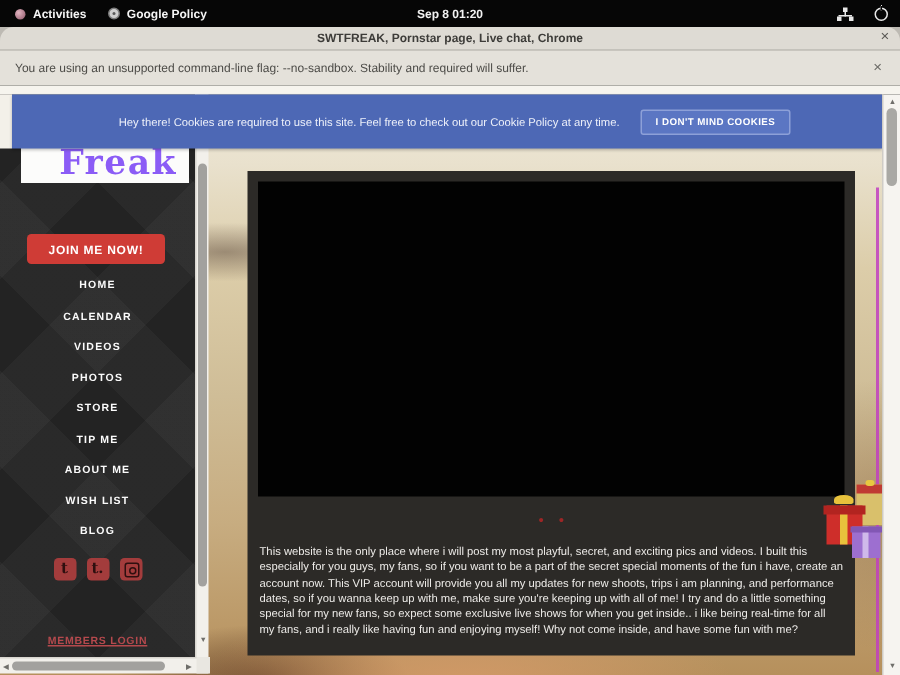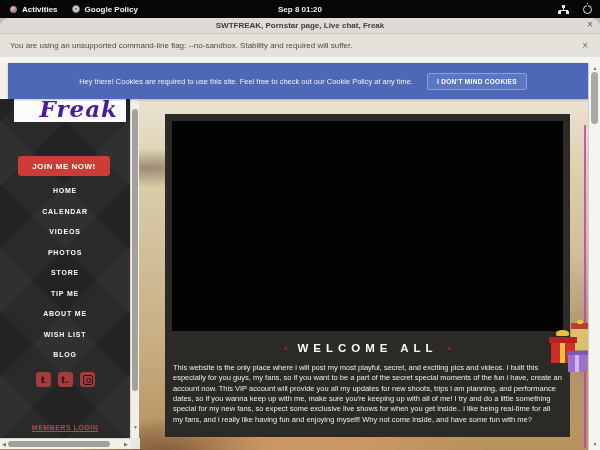--- a/index.html
+++ b/index.html
@@ -52,21 +52,21 @@
   .magenta-line { position:absolute; left:584px; top:125px; width:2px; height:323px; background:#c13ec1; opacity:.85; z-index:4; }
 
   
   .sidebar { position:absolute; left:0; top:63px; width:130px; height:375px; background:#232323; z-index:6;
     background-image:
       repeating-linear-gradient(45deg, rgba(255,255,255,.03) 0 45px, transparent 45px 90px),
       repeating-linear-gradient(-45deg, rgba(255,255,255,.03) 0 45px, transparent 45px 90px);
   }
   .logo-box { position:absolute; left:14px; top:1px; width:112px; height:58px; background:#fcfcfb; overflow:hidden; }
   .logo-swt { position:absolute; left:2px; top:0px; font-family:"DejaVu Serif", serif; font-style:italic; font-weight:bold; font-size:24px; color:#c2273d; transform:rotate(-8deg); }
-  .logo-freak { position:absolute; right:8px; bottom:0px; font-family:"DejaVu Serif", serif; font-style:italic; font-weight:bold; font-size:23px; color:#4c1d95; letter-spacing:1px; }
+  .logo-freak { position:absolute; right:8px; bottom:0px; font-family:"DejaVu Serif", serif; font-weight:bold; font-size:23px; color:#8b5cf6; letter-spacing:1px; }
   .join-btn { position:absolute; left:18px; top:93px; width:92px; height:20px; background:#cf3c36; border:none; border-radius:3px; color:#fff; font-weight:bold; font-size:8px; letter-spacing:.5px; font-family:"Liberation Sans", sans-serif; }
   .menu { position:absolute; left:0; top:118px; width:130px; display:flex; flex-direction:column; }
   .menu-item { height:20.5px; line-height:20.5px; text-align:center; color:#fbfbfb; font-size:7px; font-weight:bold; letter-spacing:.8px; cursor:pointer; }
   .social-row { position:absolute; left:0; top:309px; width:130px; display:flex; justify-content:center; gap:7px; }
   .soc { width:15px; height:15px; border-radius:3px; background:#a33c3c; color:#2e0f0f; font-family:"DejaVu Serif", serif; font-weight:bold; font-size:10px; line-height:15px; text-align:center; }
   .soc-ig { position:relative; }
   .soc-ig::before { content:""; position:absolute; left:3px; top:3px; width:8px; height:8px; border:1.4px solid #2e0f0f; border-radius:2px; }
   .soc-ig::after { content:""; position:absolute; left:6px; top:6px; width:3px; height:3px; border:1px solid #2e0f0f; border-radius:50%; }
   .members-login { position:absolute; left:0; top:361px; width:130px; text-align:center; font-size:7px; font-weight:bold; letter-spacing:.5px; color:#b5494d; text-decoration:underline; cursor:pointer; }
 
@@ -134,21 +134,21 @@
           <i></i>
           <i></i>
           <i></i>
         </span>
       <span class="power-icon"></span>
     </div>
   </div>
 
   <div class="tab-strip">
     <div class="tab">
-      <span class="tab-title">SWTFREAK, Pornstar page, Live chat, Freak</span>
+      <span class="tab-title">SWTFREAK, Pornstar page, Live chat, Chrome</span>
       <span class="tab-close">×</span>
     </div>
   </div>
 
   <div class="infobar">
     <span class="infobar-text">You are using an unsupported command-line flag: --no-sandbox. Stability and required will suffer.</span>
     <span class="infobar-close">×</span>
   </div>
 
   <div class="page-top-strip"></div>
@@ -190,21 +190,20 @@
     <span class="sh-left">◀</span>
     <div class="sh-thumb"></div>
     <span class="sh-right">▶</span>
   </div>
   <div class="sh-corner"></div>
 
   <div class="content">
     <div class="video-box"></div>
     <div class="welcome-row">
       <span class="welcome-dot">•</span>
-      <span class="welcome-heading">WELCOME ALL</span>
       <span class="welcome-dot">•</span>
     </div>
     <div class="about-text">This website is the only place where i will post my most playful, secret, and exciting pics and videos. I built this especially for you guys, my fans, so if you want to be a part of the secret special moments of the fun i have, create an account now. This VIP account will provide you all my updates for new shoots, trips i am planning, and performance dates, so if you wanna keep up with me, make sure you're keeping up with all of me! I try and do a little something special for my new fans, so expect some exclusive live shows for when you get inside.. i like being real-time for all my fans, and i really like having fun and enjoying myself! Why not come inside, and have some fun with me?</div>
   </div>
 
   <div class="gift-widget">
     <div class="gift-gold"></div>
     <div class="gift-red">
         <div class="lid"></div>
       </div>

